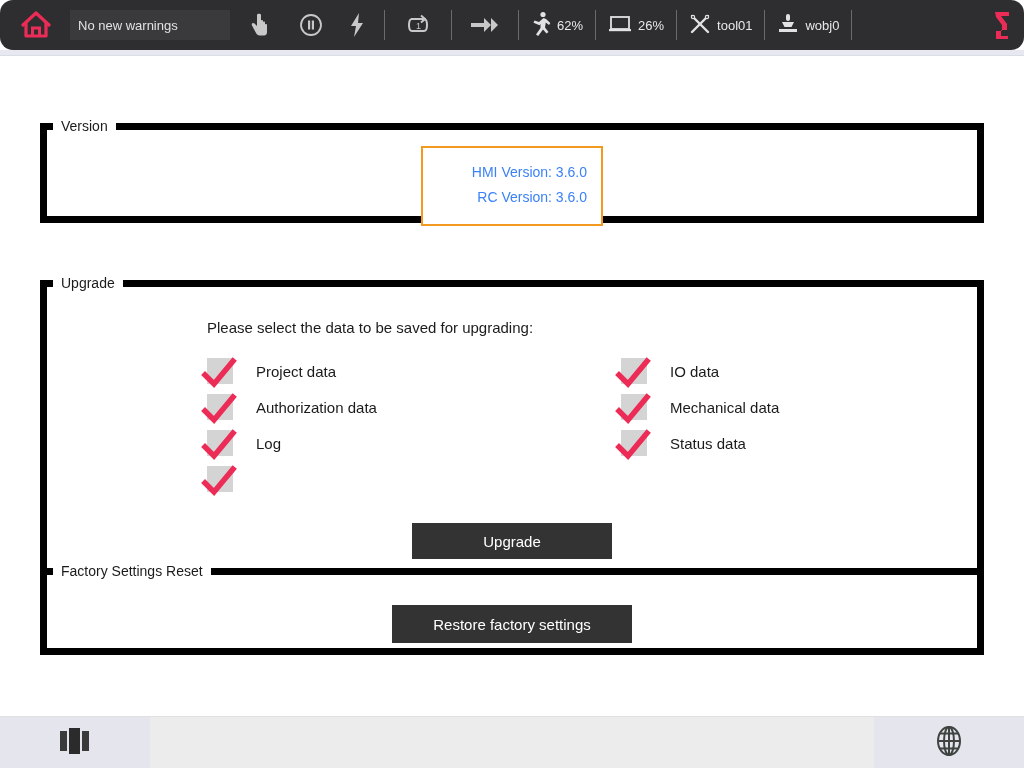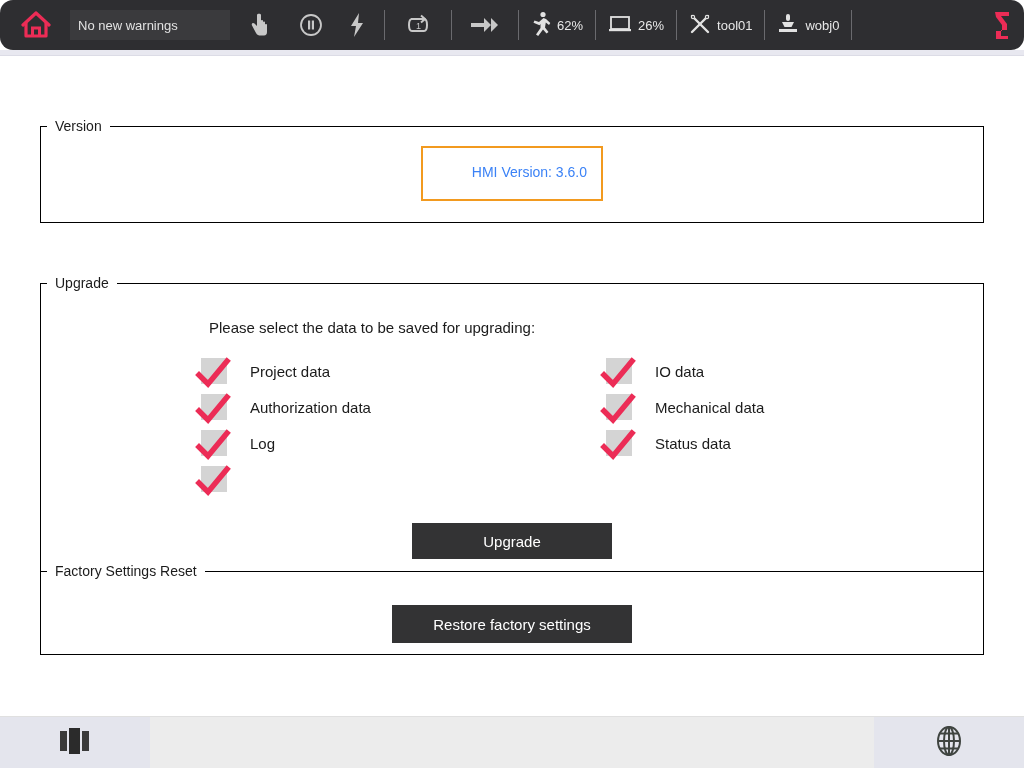--- a/index.html
+++ b/index.html
@@ -97,21 +97,21 @@
 
   
   .content {
     flex: 1 1 auto;
     position: relative;
     background: #ffffff;
     padding: 0 40px;
   }
 
   fieldset.group {
-    border: 1px solid #000000;
+    border: 7px solid #000000;
     border-radius: 0;
     padding: 0;
     position: absolute;
     left: 40px;
     right: 40px;
     background: #ffffff;
   }
   fieldset.group > legend {
     font-size: 14px;
     color: #1b1b1b;
@@ -141,37 +141,37 @@
     font-size: 14px;
     color: #3b82f6;
     line-height: 25px;
     white-space: nowrap;
   }
 
   
   .prompt {
     position: absolute;
     top: 28px;
-    left: 168px;
+    left: 160px;
     font-size: 15px;
     color: #1b1b1b;
   }
 
   .cb-grid {
     position: absolute;
     top: 62px;
     left: 160px;
     width: 700px;
   }
   .cb-col {
     position: absolute;
     top: 0;
   }
   .cb-col.left { left: 0; }
-  .cb-col.right { left: 405px; }
+  .cb-col.right { left: 414px; }
 
   .cb-row {
     display: flex;
     align-items: center;
     height: 36px;
     gap: 23px;
   }
   .cb-box {
     position: relative;
     width: 26px;
@@ -373,20 +373,21 @@
 
   <div class="strip"></div>
 
   <div class="content">
 
     <fieldset class="group" id="group-version">
       <legend>Version</legend>
       <div class="group-body">
         <div class="version-box">
           <div class="version-line">HMI Version: 3.6.0</div>
+          <div class="version-line">RC Version: 3.6.0</div>
         </div>
       </div>
     </fieldset>
 
     <fieldset class="group" id="group-upgrade">
       <legend>Upgrade</legend>
       <div class="group-body">
 
         <div class="prompt">Please select the data to be saved for upgrading:</div>
 

